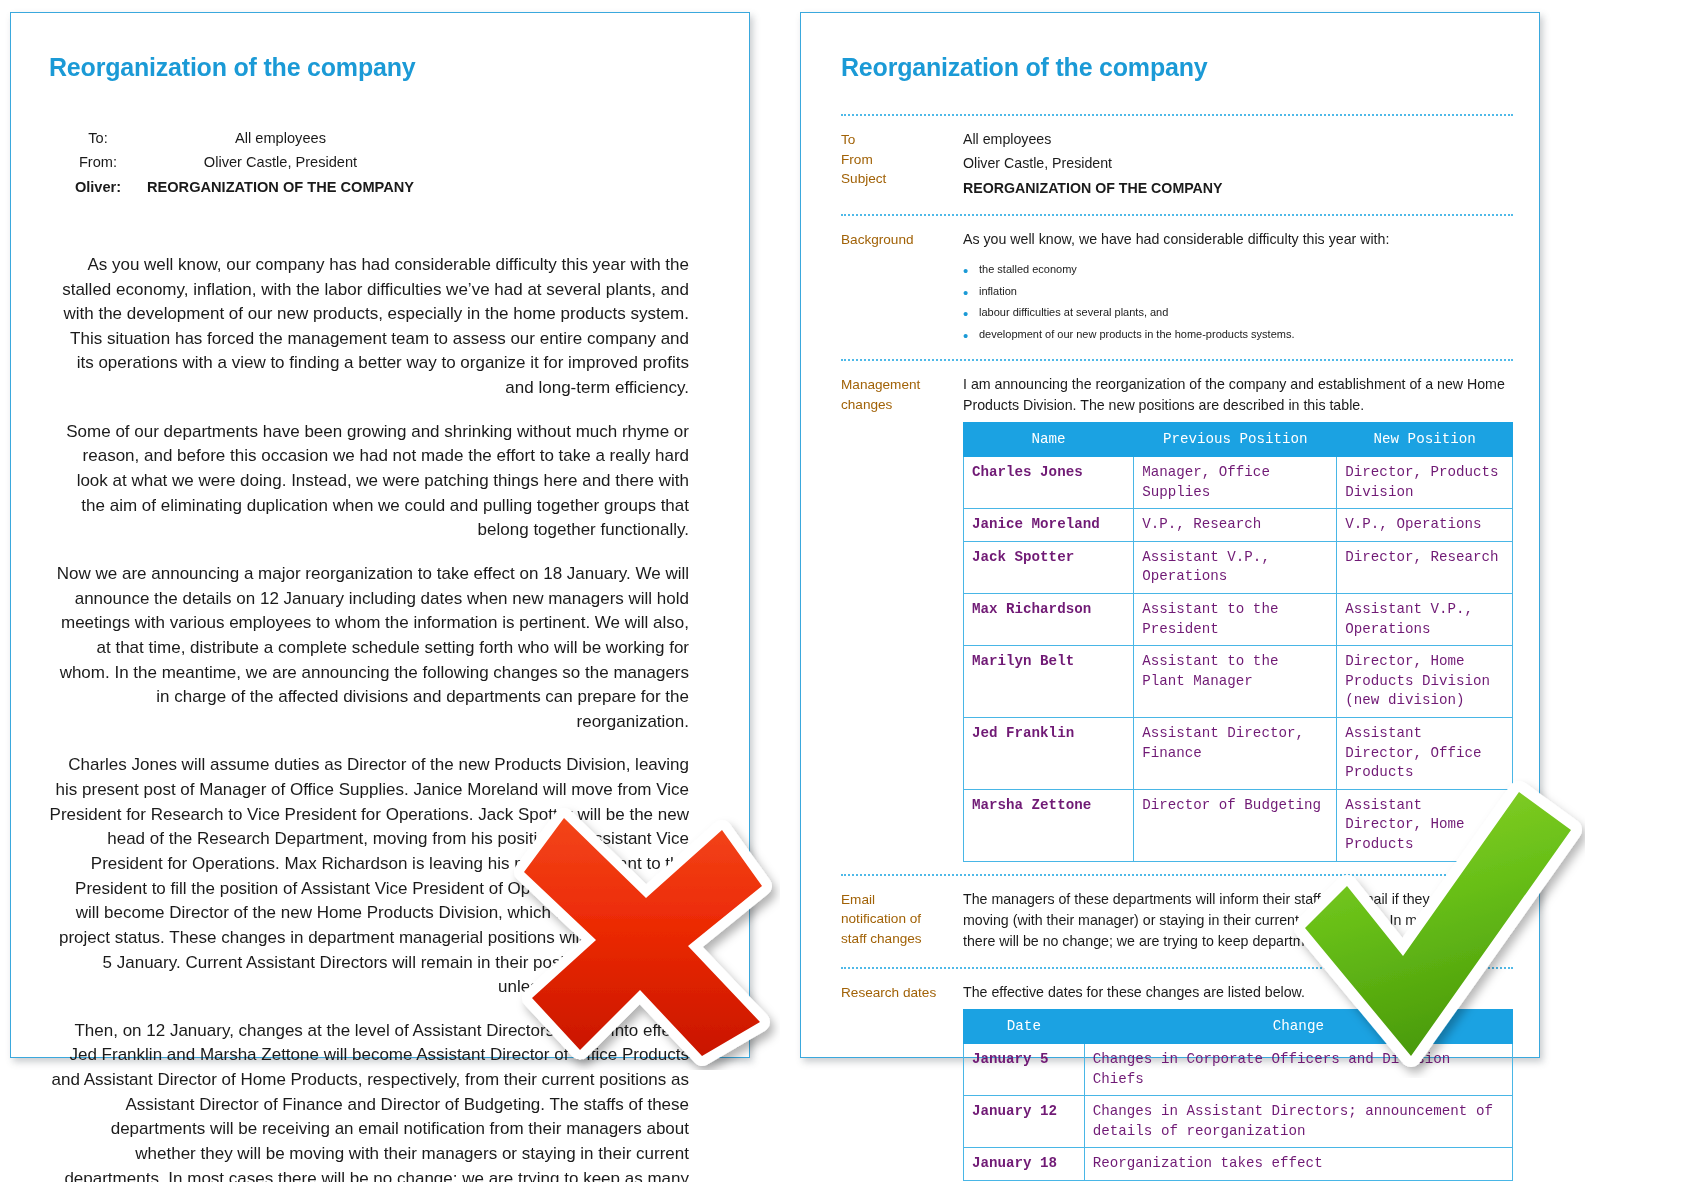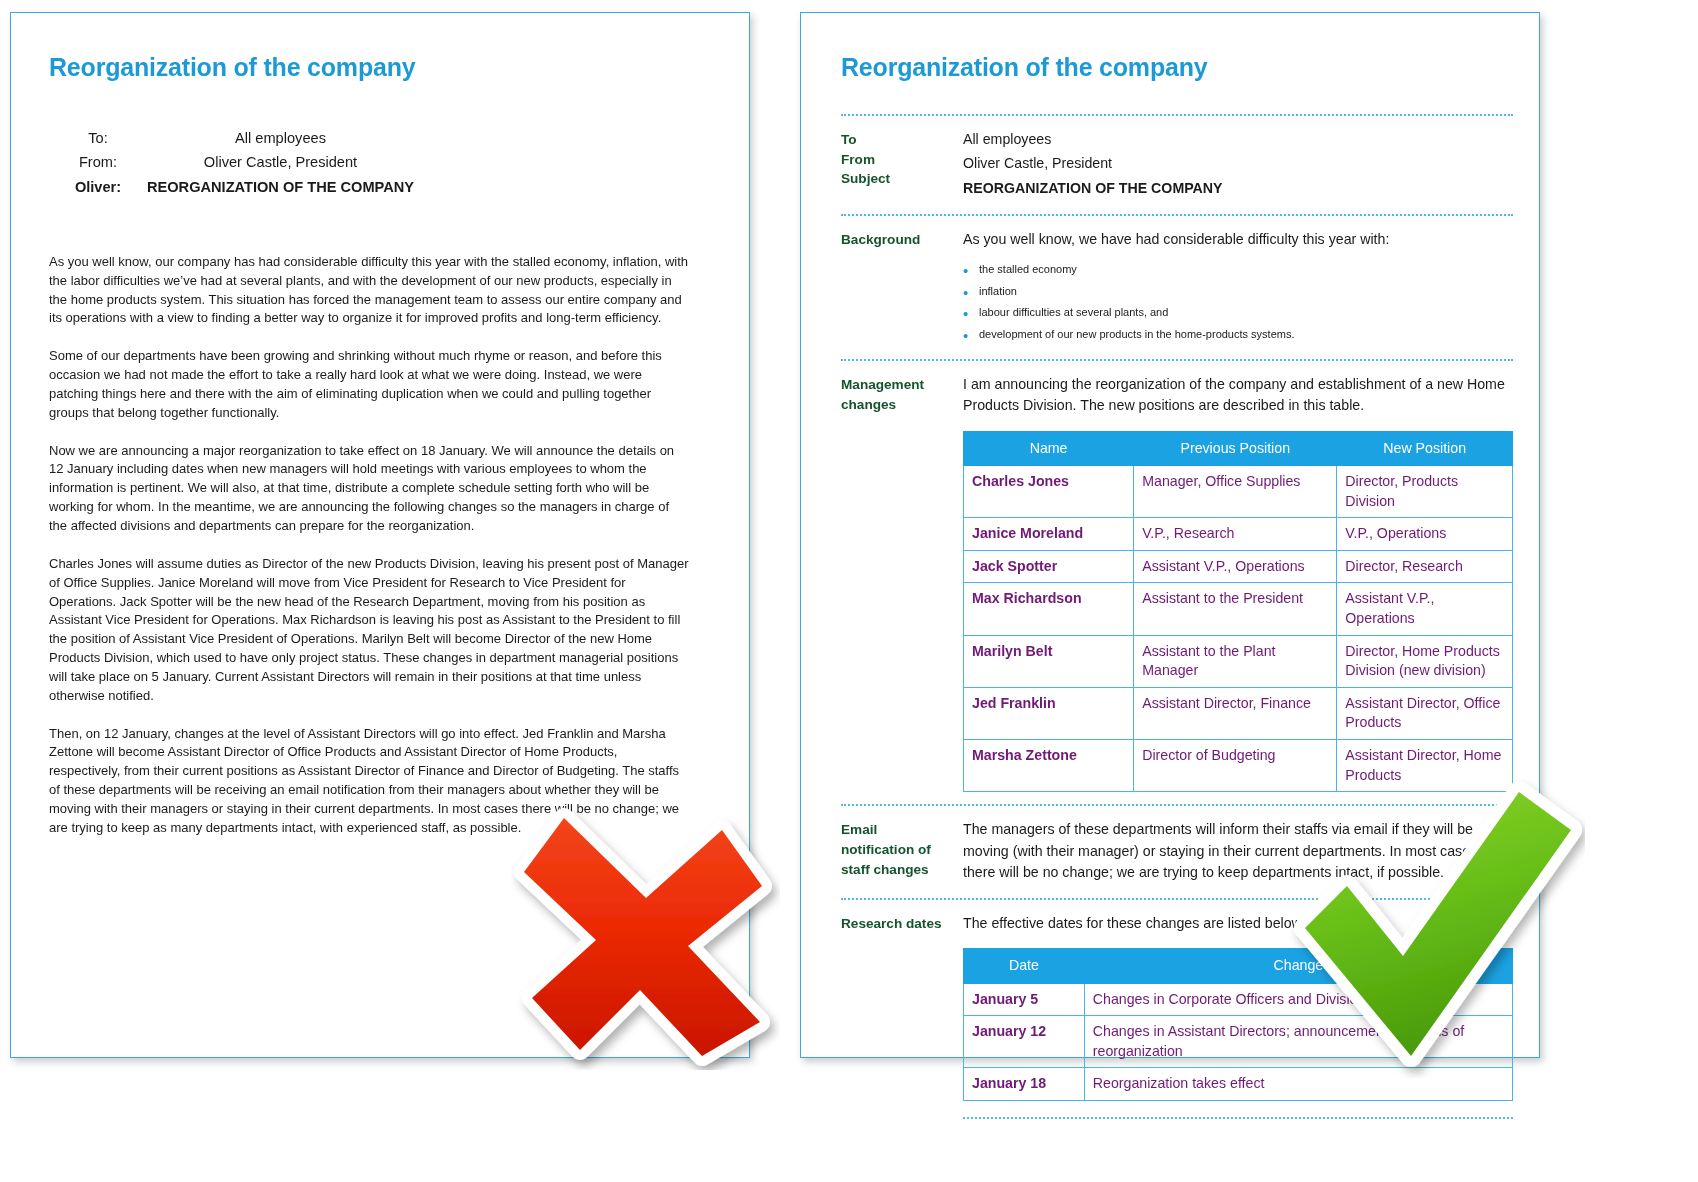--- a/index.html
+++ b/index.html
@@ -39,44 +39,45 @@
   #page-left .inner { position: absolute; left: 38px; top: 40px; right: 34px; }
   #left-title { margin: 0 0 0 0; }
 
   .meta-table { margin-top: 46px; border-collapse: collapse; }
   .meta-table td { font-size: 14.6px; color: #1a1a1a; padding: 0 0 3px 0; vertical-align: top;
                    line-height: 1.46; text-align: center; }
   .meta-label { width: 98px; }
   .meta-label.bold, .meta-value.bold { font-weight: bold; }
 
   .body-para {
-    font-size: 13px;
+    font-size: 17px;
     color: #1b1b1b;
     line-height: 1.45;
     margin: 0 0 19px 0;
     width: 640px;
+    text-align: right;
   }
   #left-body { margin-top: 52px; }
 
   
   #page-right .inner { position: absolute; left: 40px; top: 40px; right: 26px; }
   #right-title { margin: 0; }
 
   .sec {
     display: flex;
     border-top: 2px dotted #4fb9e8;
     padding-top: 13px;
     margin-top: 12px;
   }
   .sec.first { margin-top: 32px; }
   .sec-label {
     width: 122px;
     flex: 0 0 122px;
-    color: #14532d;
-    font-weight: bold;
+    color: #a16207;
+    font-weight: normal;
     font-size: 13.6px;
     line-height: 1.45;
     padding-top: 1px;
   }
   .sec-body {
     flex: 1 1 auto;
     font-size: 14.2px;
     color: #1b1b1b;
     line-height: 1.5;
   }
@@ -93,23 +94,24 @@
   .bullets li:before {
     content: "\2022";
     position: absolute; left: 0; top: -1px;
     color: #1b9ad6;
     font-size: 15px;
   }
 
   
   .dtable {
     border-collapse: collapse;
-    margin-top: 14px;
+    margin-top: 5px;
     width: 100%;
     table-layout: fixed;
+    font-family: Liberation Mono, monospace;
   }
   .dtable th {
     background: #1ba2e2;
     color: #ffffff;
     font-weight: normal;
     font-size: 14.2px;
     padding: 6px 8px;
     text-align: center;
     border: 1px solid #1ba2e2;
   }

